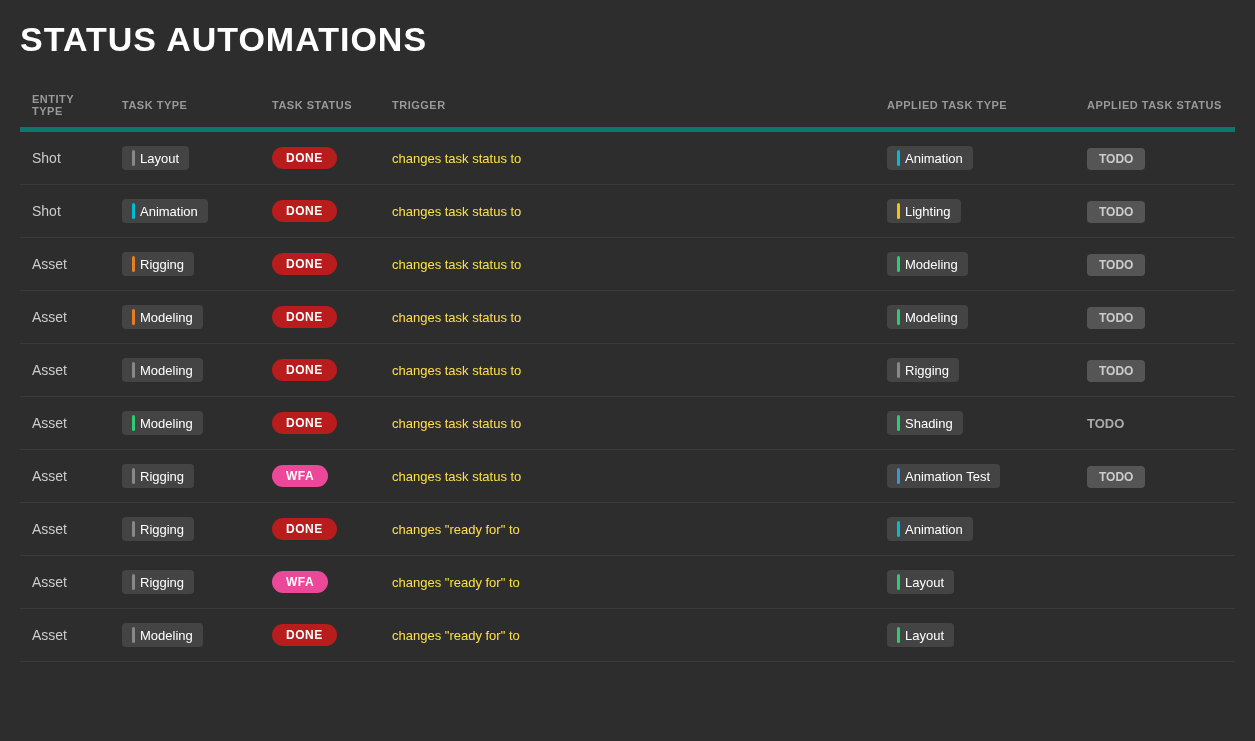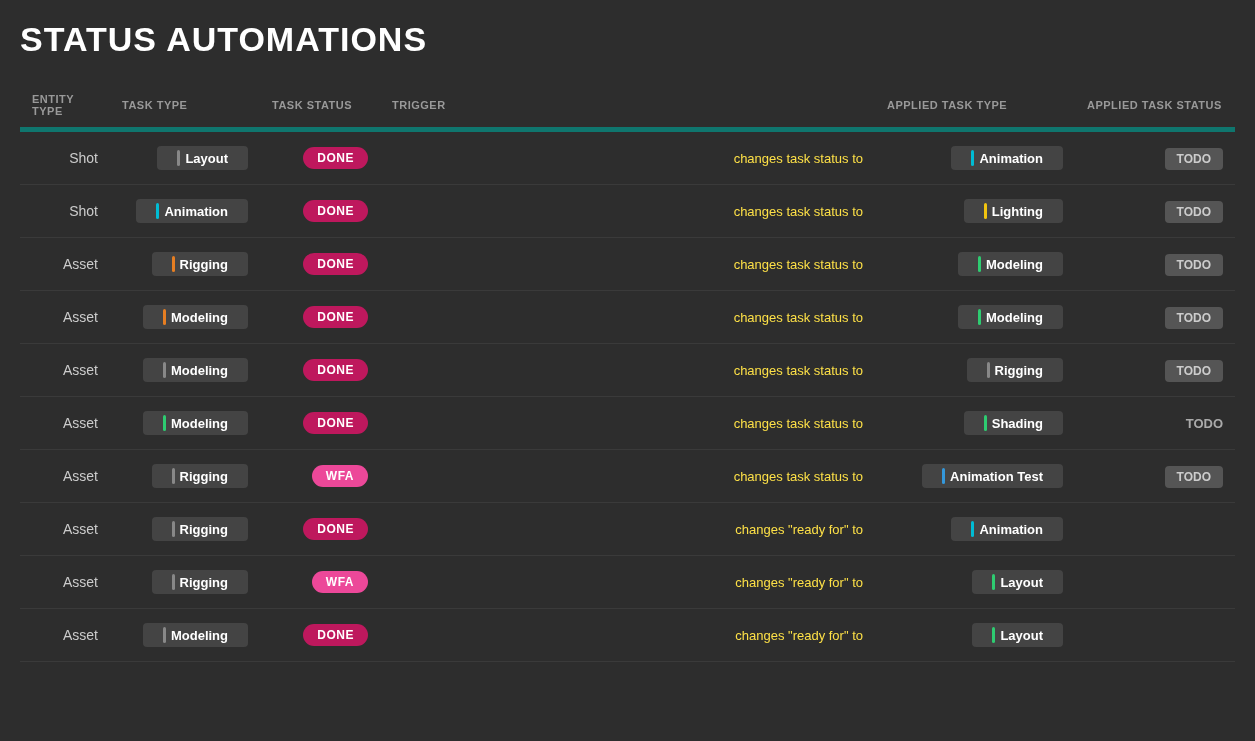--- a/index.html
+++ b/index.html
@@ -32,50 +32,49 @@
       color: #999;
       letter-spacing: 0.5px;
       text-transform: uppercase;
     }
     tbody tr {
       border-bottom: 1px solid #3a3a3a;
     }
     tbody td {
       padding: 14px 12px;
       vertical-align: middle;
-      text-align: right;
     }
     .task-badge {
       display: inline-flex;
       align-items: center;
       gap: 5px;
-      padding: 4px 20px;
+      padding: 4px 10px;
       border-radius: 4px;
       font-size: 13px;
-      font-weight: 700;
+      font-weight: 400;
       background-color: #444;
       color: #fff;
       white-space: nowrap;
     }
     .task-badge .color-bar {
       width: 3px;
       height: 16px;
       border-radius: 2px;
       flex-shrink: 0;
     }
     .status-badge {
       display: inline-block;
       padding: 4px 14px;
       border-radius: 20px;
       font-size: 12px;
       font-weight: 700;
       letter-spacing: 0.5px;
     }
     .status-done {
-      background-color: #be185d;
+      background-color: #b91c1c;
       color: #fff;
     }
     .status-wfa {
       background-color: #ec4899;
       color: #fff;
     }
     .status-todo {
       background-color: #555;
       color: #ccc;
       border-radius: 4px;

